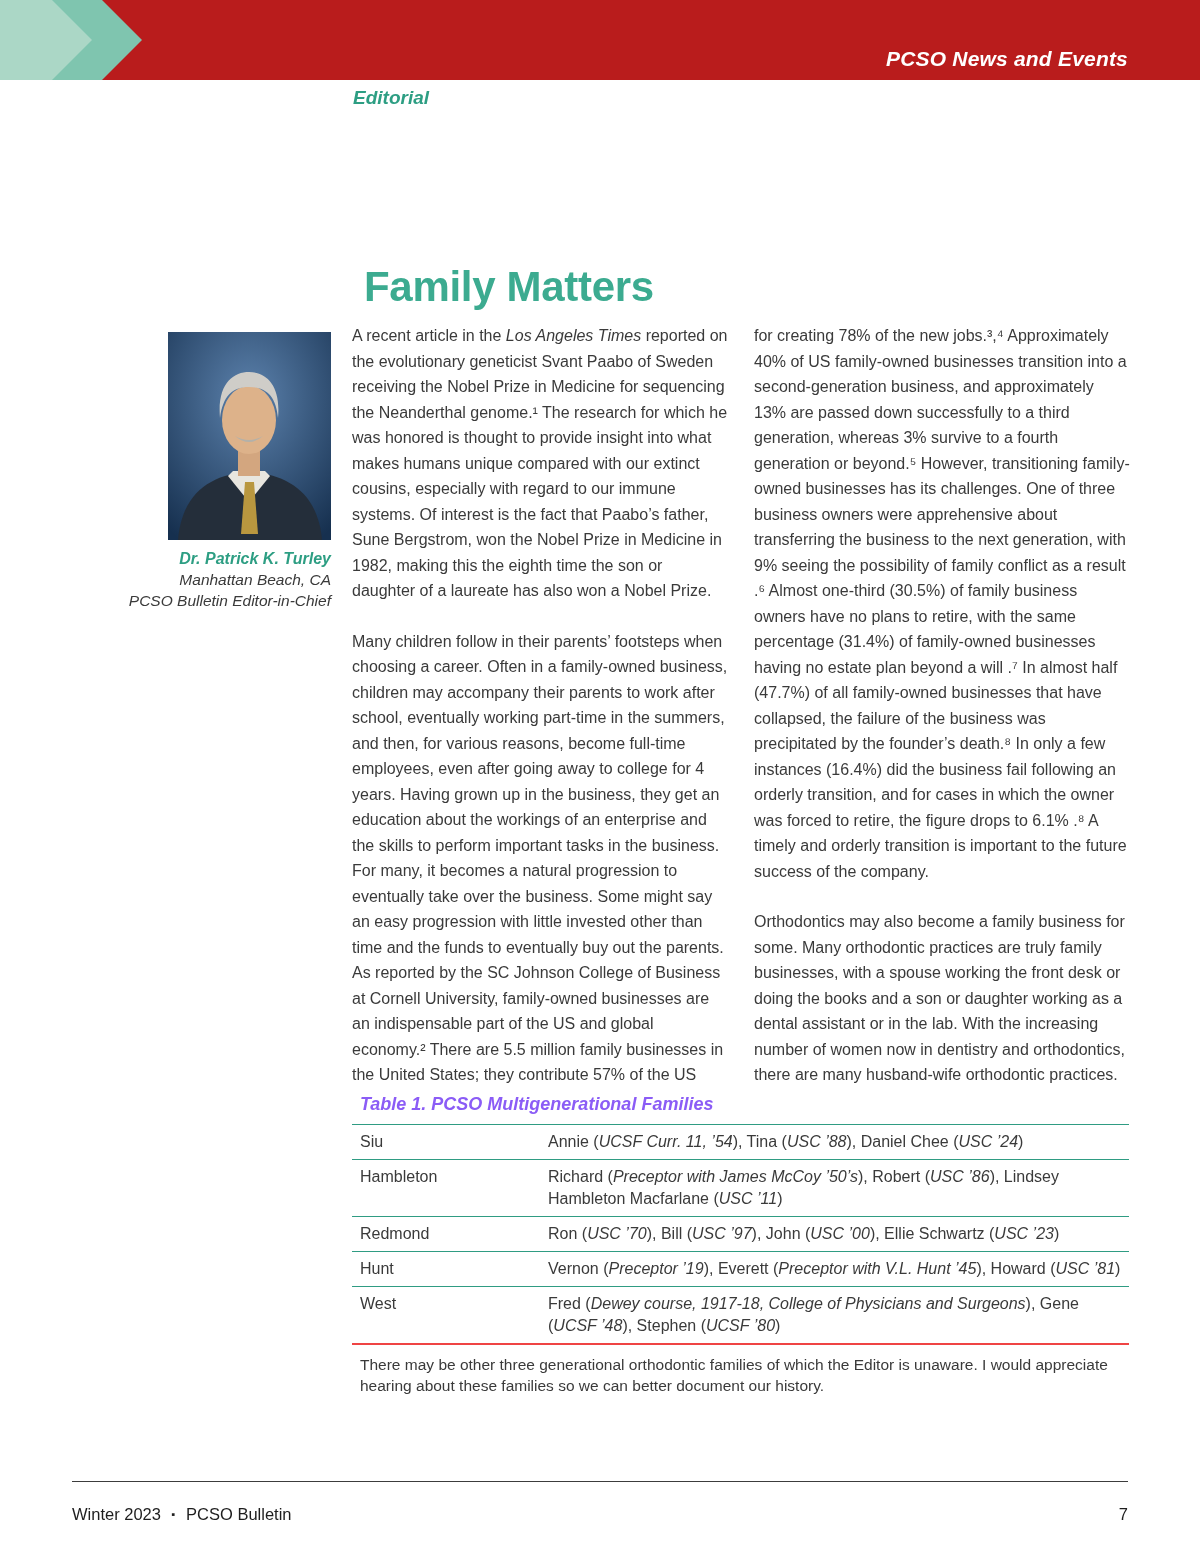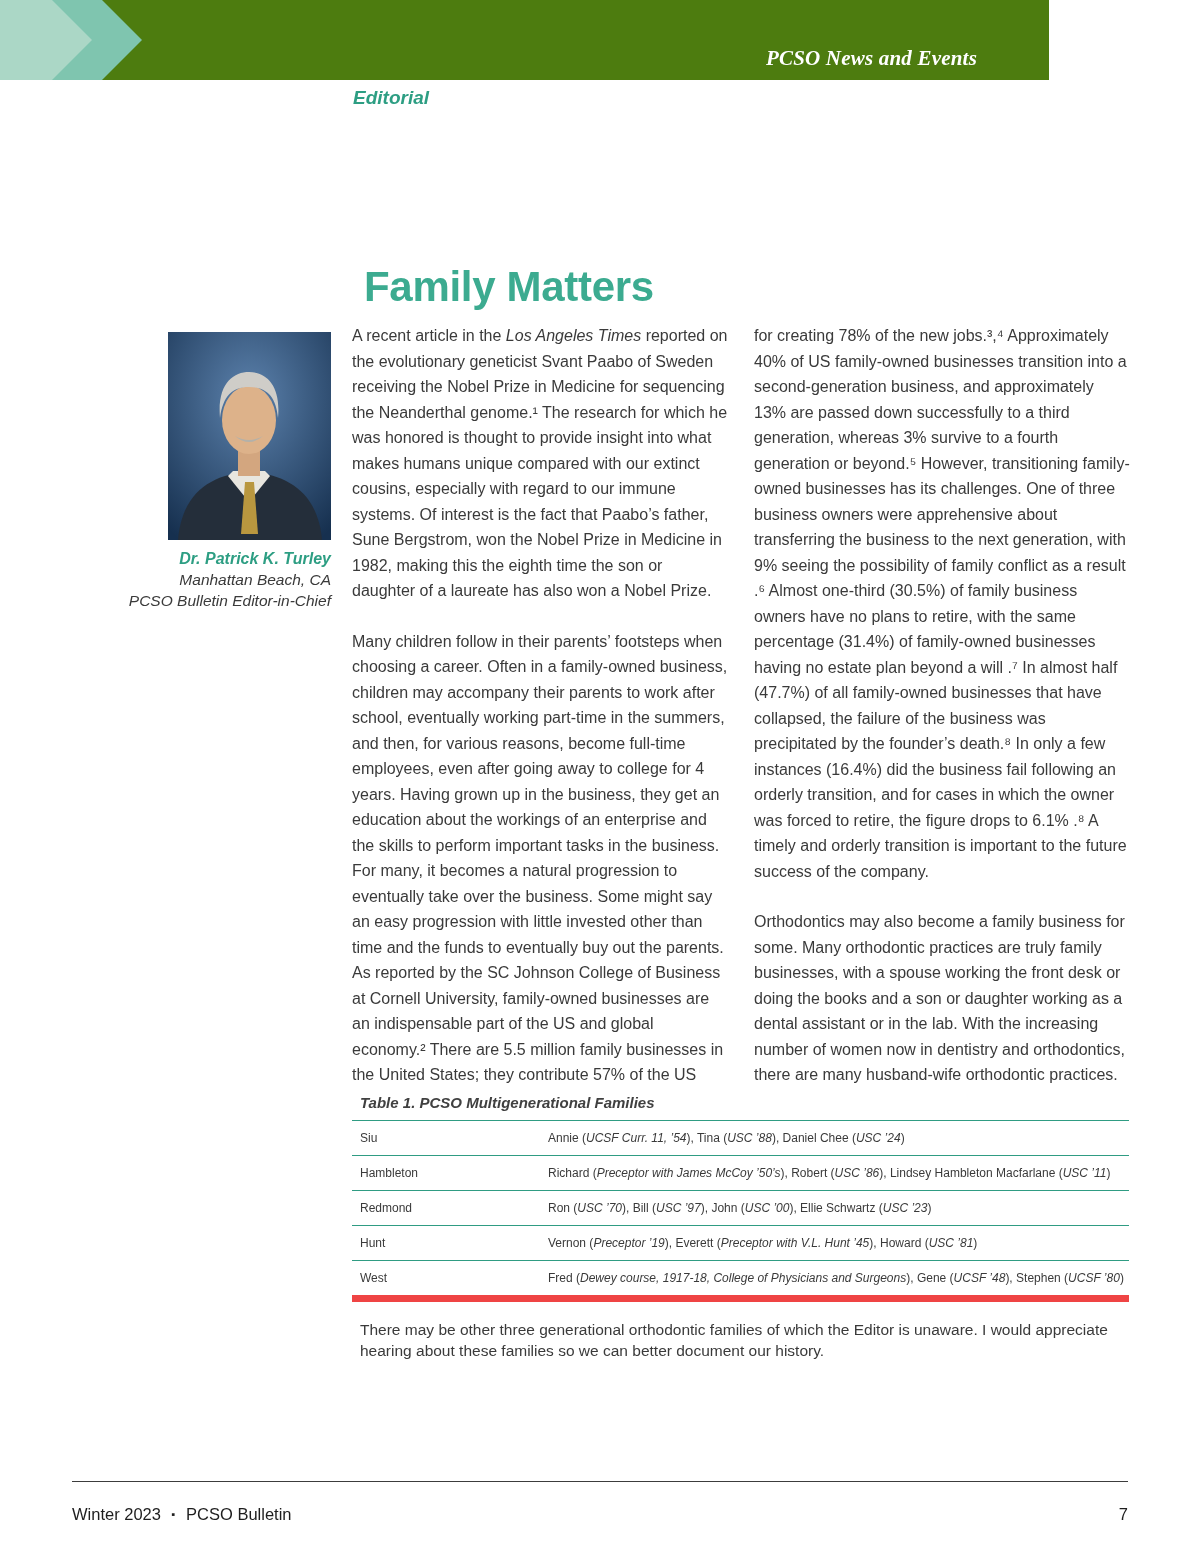--- a/index.html
+++ b/index.html
@@ -2,21 +2,21 @@
 <html><head>
 <meta charset="utf-8">
 <style>
   html,body { margin:0; padding:0; background:#ffffff; }
   .page {
     position:relative; width:1200px; height:1553px; margin:0 auto;
     background:#ffffff; overflow:hidden;
     font-family:"Liberation Sans", sans-serif; color:#3a3a3a;
   }
   
-  .band { position:absolute; top:0; left:0; width:1049px; height:80px; background:#4d7c0f;font-family:Liberation Serif, serif; }
+  .band { position:absolute; top:0; left:0; width:1200px; height:80px; background:#b91c1c; }
   .band svg { position:absolute; left:0; top:0; display:block; }
   .band-label {
     position:absolute; right:72px; bottom:9px; color:#ffffff;
     font-size:21px; font-weight:bold; font-style:italic; letter-spacing:0.2px;
   }
   .editorial {
     position:absolute; left:353px; top:87px; color:#2d9e83;
     font-size:19px; font-weight:bold; font-style:italic;
   }
   .title {
@@ -33,25 +33,25 @@
   }
   .a-name { color:#2d9e83; font-weight:bold; font-size:16px; }
   
   .col { position:absolute; top:323px; width:376px; font-size:16px; line-height:25.5px; }
   .col1 { left:352px; }
   .col2 { left:754px; }
   .col p { margin:0 0 25px 0; }
   .it { font-style:italic; }
   
   .tablewrap { position:absolute; left:352px; top:1094px; width:777px; background:#ffffff; }
-  .t-title { margin:0 0 9px 8px; color:#404040; font-size:15px; font-weight:bold; font-style:italic; }
-  .trow { display:flex; border-top:1px solid #2f9c83; padding:6px 0; font-size:12px; line-height:22px; }
+  .t-title { margin:0 0 9px 8px; color:#8b5cf6; font-size:18px; font-weight:bold; font-style:italic; }
+  .trow { display:flex; border-top:1px solid #2f9c83; padding:6px 0; font-size:16px; line-height:22px; }
   .tname { flex:none; width:188px; padding-left:8px; }
   .tmembers { flex:1; padding-right:2px; }
-  .tnote { border-top:7px solid #ef4444; margin:0; padding:17px 0 0 8px; font-size:15.5px; line-height:21px; }
+  .tnote { border-top:2px solid #ef4444; margin:0; padding:9px 0 0 8px; font-size:15.5px; line-height:21px; }
   
   .foot {
     position:absolute; left:72px; top:1481px; width:1056px;
     border-top:1px solid #3c3c3c; padding-top:23px;
     display:flex; justify-content:space-between; align-items:baseline;
     font-size:16.5px; color:#1e1e1e;
   }
   .sq { font-size:11px; position:relative; top:-2px; margin:0 6px; }
 </style>
 </head>

